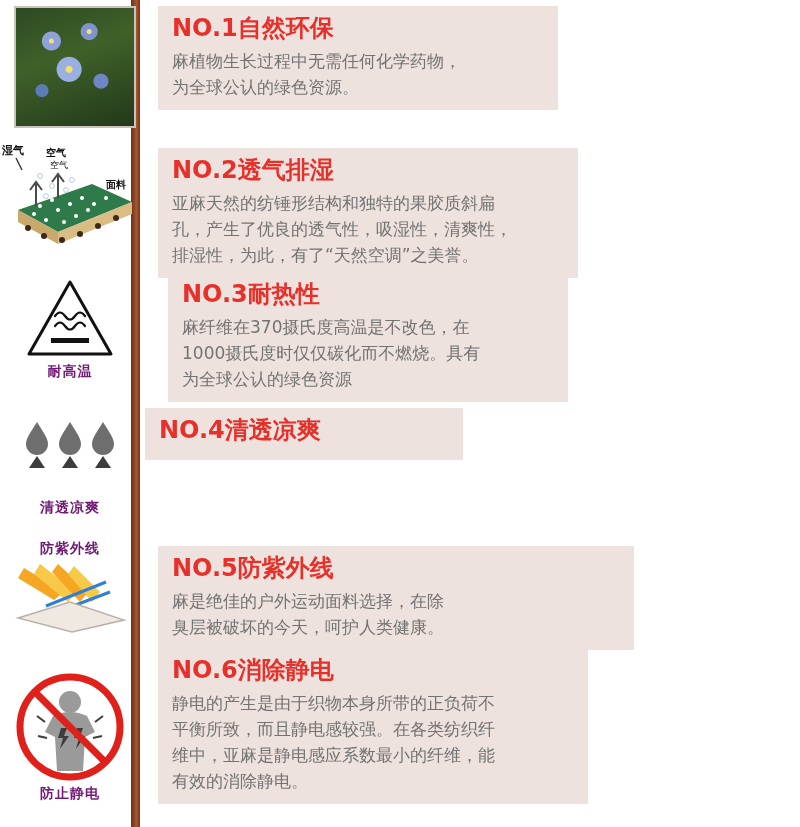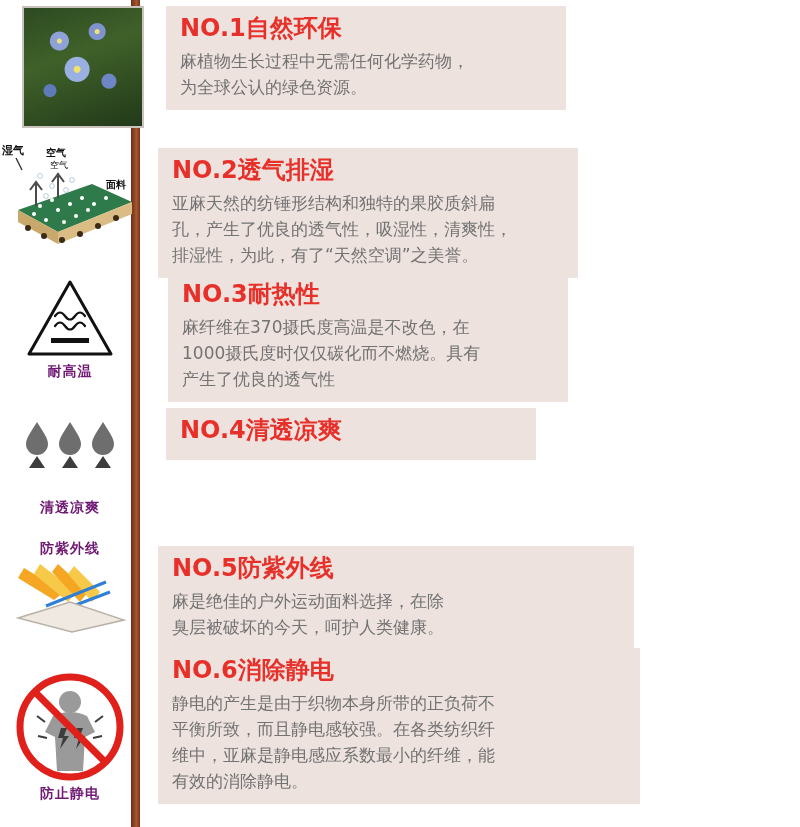--- a/index.html
+++ b/index.html
@@ -59,21 +59,21 @@
   .bd {
     color: #737373;
     font-size: 17px;
     line-height: 26px;
     font-family: "DejaVu Sans", sans-serif;
     white-space: pre-line;
     margin: 0;
   }
 
   
-  #b1 { left: 8px; top: 6px; width: 664px; }
+  #b1 { left: 0px; top: 6px; width: 664px; }
   #b1 .icon-col { padding-left: 10px; }
   .photo {
     width: 122px; height: 122px;
     border: 2px solid #c9c2bd;
     background:
       radial-gradient(circle at 30% 28%, #8ea2d8 0 9px, transparent 10px),
       radial-gradient(circle at 62% 20%, #7f93cf 0 8px, transparent 9px),
       radial-gradient(circle at 45% 52%, #9ab0e2 0 12px, transparent 13px),
       radial-gradient(circle at 72% 62%, #6f86c6 0 7px, transparent 8px),
       radial-gradient(circle at 22% 70%, #5d7ab9 0 6px, transparent 7px),
@@ -96,31 +96,31 @@
   #b2 .text-col { margin-left: 18px; width: 420px; margin-top: 8px; }
 
   
   #b3 { left: 0px; top: 272px; width: 800px; }
   #b3 .icon-col { padding-top: 6px; }
   #b3 .text-col { margin-left: 28px; width: 400px; }
 
   
   #b4 { left: 0px; top: 408px; width: 800px; }
   #b4 .icon-col { padding-top: 8px; }
-  #b4 .text-col { margin-left: 26px; width: 370px; }
+  #b4 .text-col { margin-left: 5px; width: 318px; }
 
   
   #b5 { left: 0px; top: 538px; width: 800px; }
   #b5 .icon-col { padding-top: 2px; }
   #b5 .text-col { margin-left: 18px; width: 476px; margin-top: 8px; }
 
   
   #b6 { left: 0px; top: 648px; width: 800px; }
   #b6 .icon-col { padding-top: 24px; align-items: center; }
-  #b6 .text-col { margin-left: 18px; width: 482px; }
+  #b6 .text-col { margin-left: 18px; width: 430px; }
 
   .svg-wrap { display: block; }
 </style>
 </head>
 <body>
 
 <div id="page">
 
   <div class="timeline-bar"></div>
 
@@ -209,21 +209,21 @@
           <path d="M30 48 q5 -7 10 0 q5 7 10 0 q5 -7 10 0"></path>
         </g>
         <rect x="26" y="60" width="38" height="5" fill="#111"></rect>
       </svg>
       <div class="icon-caption">耐高温</div>
     </div>
     <div class="text-col">
       <div class="hd">NO.3耐热性</div>
       <div class="bd">麻纤维在370摄氏度高温是不改色，在
 1000摄氏度时仅仅碳化而不燃烧。具有
-产生了优良的透气性</div>
+为全球公认的绿色资源</div>
     </div>
   </div>
 
   <div class="block" id="b4">
     <div class="icon-col">
       <svg class="svg-wrap" width="110" height="80" viewBox="0 0 110 80">
         <g fill="#6e6e6e">
           <path d="M22 6 C28 16 33 22 33 28 a11 11 0 0 1 -22 0 c0 -6 5 -12 11 -22 Z"></path>
           <path d="M55 6 C61 16 66 22 66 28 a11 11 0 0 1 -22 0 c0 -6 5 -12 11 -22 Z"></path>
           <path d="M88 6 C94 16 99 22 99 28 a11 11 0 0 1 -22 0 c0 -6 5 -12 11 -22 Z"></path>

